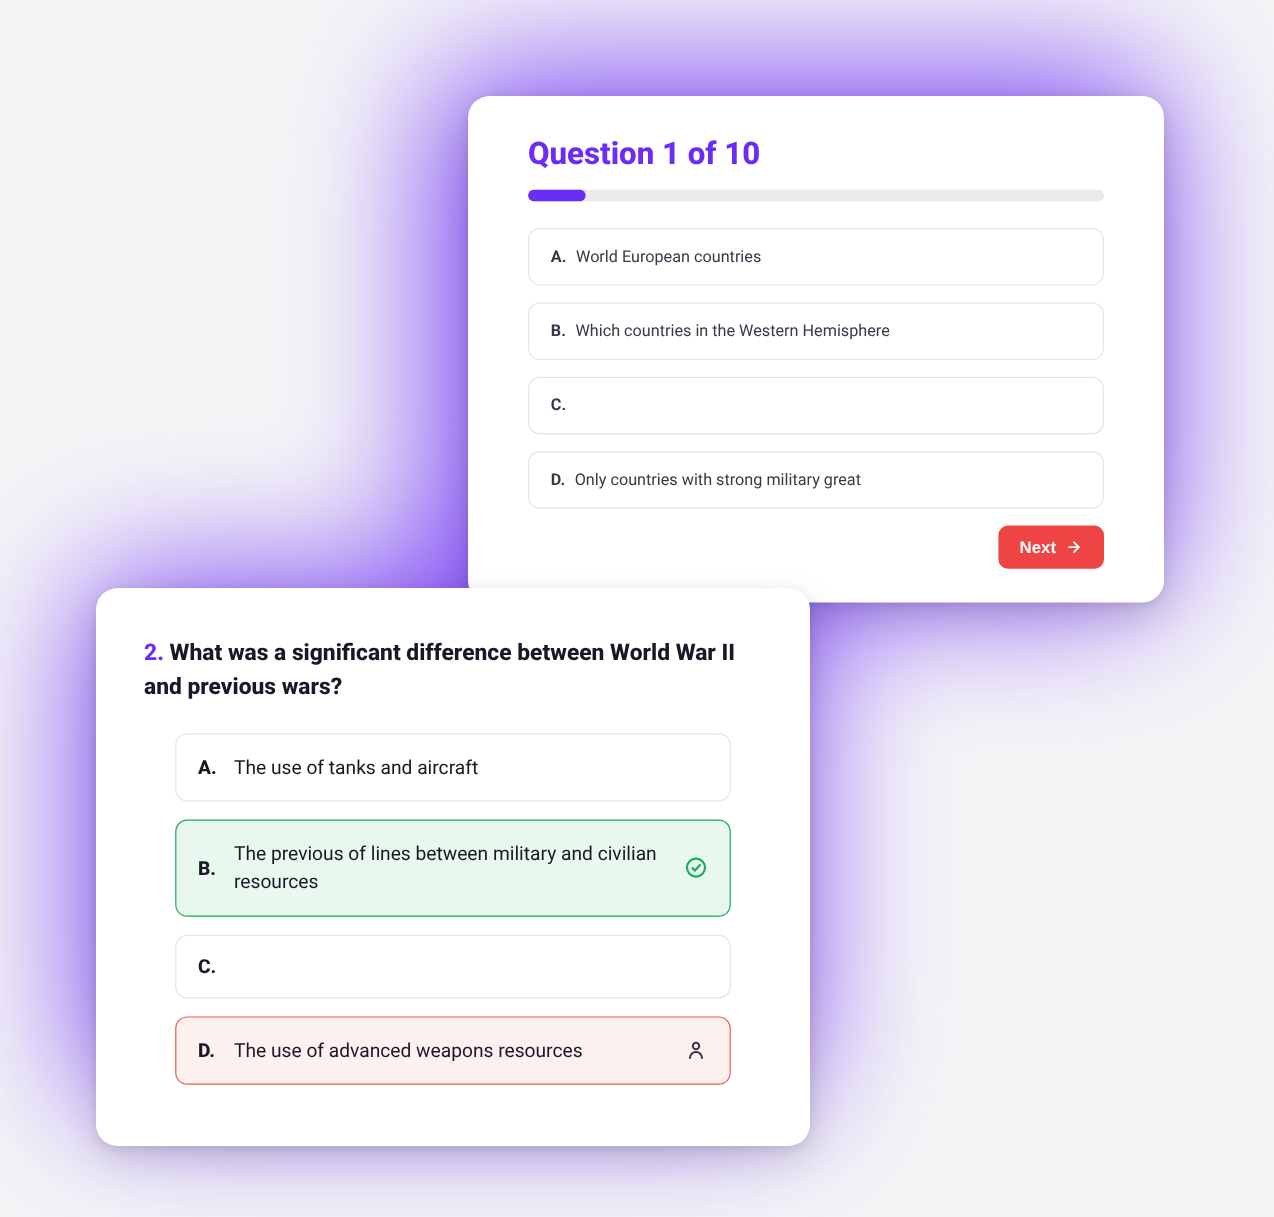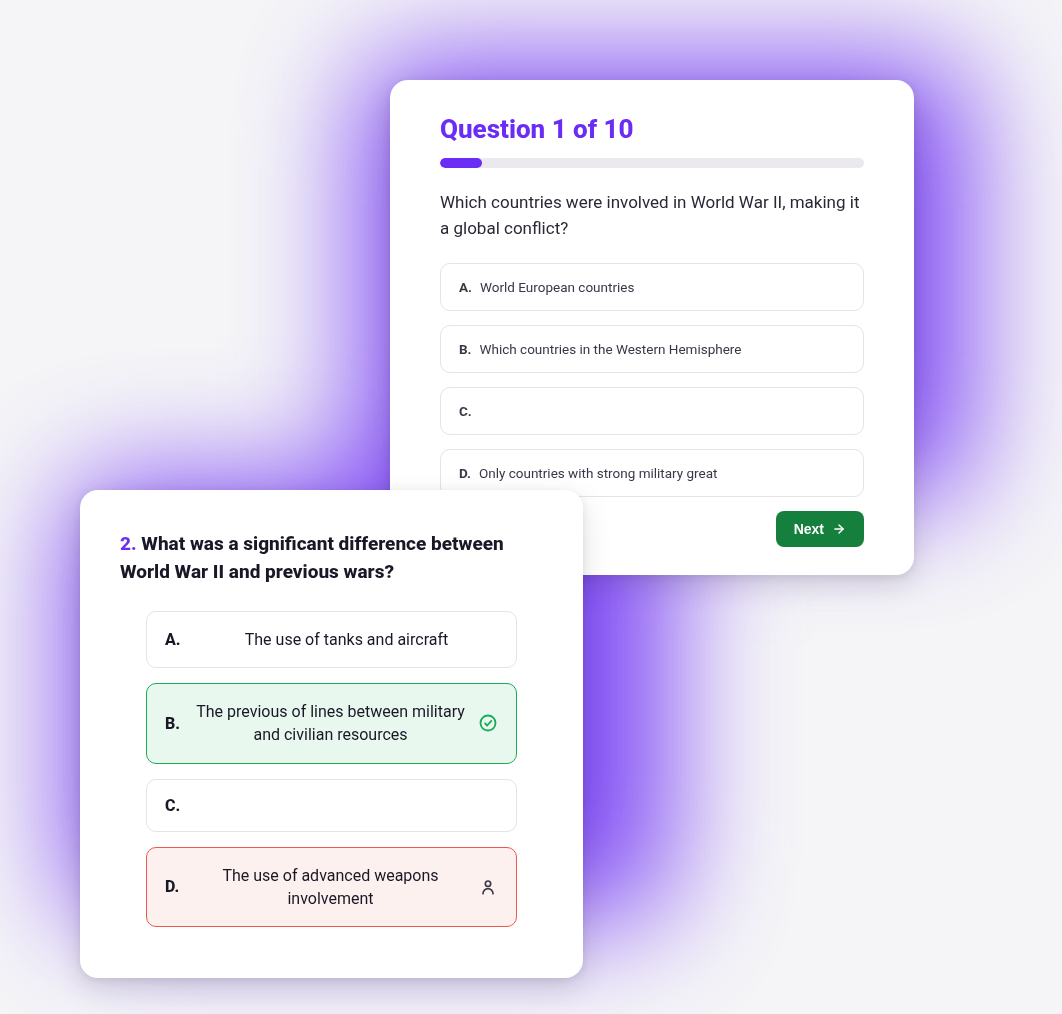--- a/index.html
+++ b/index.html
@@ -30,21 +30,21 @@
       position: absolute;
       background: #fff;
       border-radius: 18px;
       box-shadow: 0 10px 30px rgba(0,0,0,0.12), 0 2px 8px rgba(0,0,0,0.08);
     }
 
     
     .card1 {
       top: 80px;
       left: 390px;
-      width: 524px;
+      width: 580px;
       padding: 34px 50px 28px;
       z-index: 1;
     }
     .q-title {
       color: #6b2cf5;
       font-size: 26px;
       font-weight: 800;
       margin-bottom: 14px;
     }
     .progress {
@@ -79,40 +79,40 @@
       color: #3a3848;
       cursor: pointer;
     }
     .option1 .letter { font-weight: 700; }
     .next-row {
       display: flex;
       justify-content: flex-end;
       margin-top: 12px;
     }
     .next-btn {
-      background: #15803d;
+      background: #ef4444;
       color: #fff;
       border: none;
       border-radius: 8px;
       padding: 10px 18px;
       font-size: 14px;
       font-weight: 600;
       display: inline-flex;
       align-items: center;
       gap: 8px;
       cursor: pointer;
       justify-content: flex-end;
     }
     .next-btn svg { width: 14px; height: 14px; }
 
     
     .card2 {
       top: 490px;
       left: 80px;
-      width: 503px;
+      width: 595px;
       padding: 40px 40px 36px;
       z-index: 2;
     }
     .q2-header {
       font-size: 19px;
       font-weight: 800;
       color: #1a1826;
       line-height: 1.45;
       margin-bottom: 26px;
     }
@@ -125,21 +125,21 @@
       margin-bottom: 15px;
       display: flex;
       align-items: center;
       gap: 12px;
       font-size: 16px;
       color: #1a1826;
       cursor: pointer;
       position: relative;
     }
     .option2 .letter { font-weight: 800; min-width: 18px; }
-    .option2 .text { flex: 1; line-height: 1.45; text-align: center; }
+    .option2 .text { flex: 1; line-height: 1.45; }
     .option2.correct {
       border-color: #1aab57;
       background: #e8f8ee;
     }
     .option2.wrong {
       border-color: #eb5a4a;
       background: #fdf1ef;
     }
     .option2 .icon { width: 20px; height: 20px; flex-shrink: 0; }
     .option2 .icon svg { width: 100%; height: 100%; }
@@ -150,21 +150,20 @@
 <div class="glow-container">
   <div class="glow-shape glow1"></div>
   <div class="glow-shape glow2"></div>
 </div>
 
 <div class="card card1">
   <div class="q-title">Question 1 of 10</div>
   <div class="progress">
     <div class="progress-fill" style="width: 10%;"></div>
   </div>
-  <div class="q-text">Which countries were involved in World War II, making it a global conflict?</div>
 
   <div class="option1">
     <span class="letter">A.</span>
     <span>World European countries</span>
   </div>
   <div class="option1">
     <span class="letter">B.</span>
     <span>Which countries in the Western Hemisphere</span>
   </div>
   <div class="option1">
@@ -204,21 +203,21 @@
           <circle cx="12" cy="12" r="9"></circle>
             <polyline points="8.5 12.5 11 15 16 9.5"></polyline>
         </svg>
       </span>
     </div>
     <div class="option2">
       <span class="letter">C.</span>
     </div>
     <div class="option2 wrong">
       <span class="letter">D.</span>
-      <span class="text">The use of advanced weapons involvement</span>
+      <span class="text">The use of advanced weapons resources</span>
       <span class="icon">
         <svg viewBox="0 0 24 24" fill="none" stroke="#3a3848" stroke-width="2" stroke-linecap="round" stroke-linejoin="round">
           <circle cx="12" cy="8" r="3.2"></circle>
             <path d="M6 20c0-3.3 2.7-6 6-6s6 2.7 6 6"></path>
         </svg>
       </span>
     </div>
   </div>
 </div>
 

